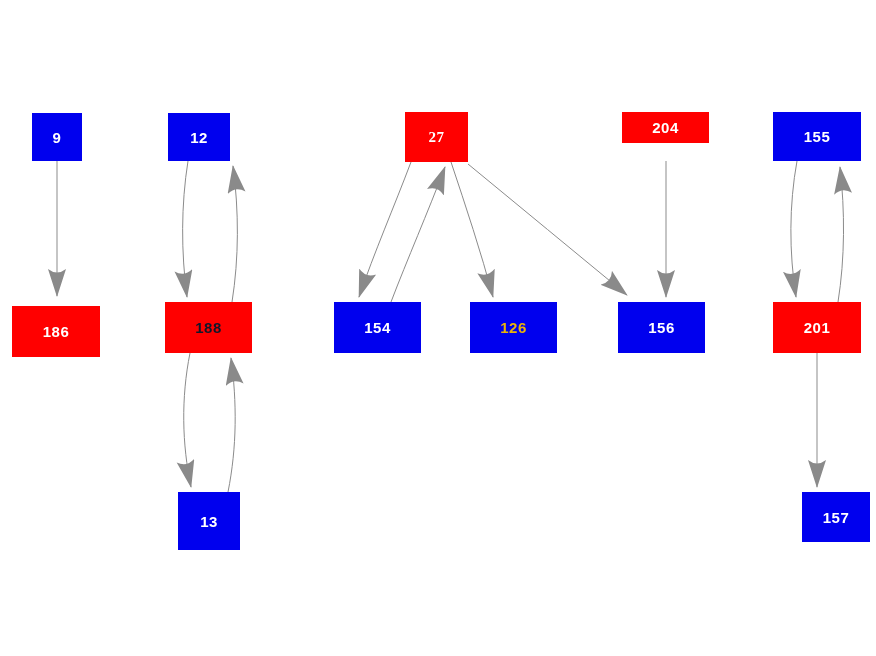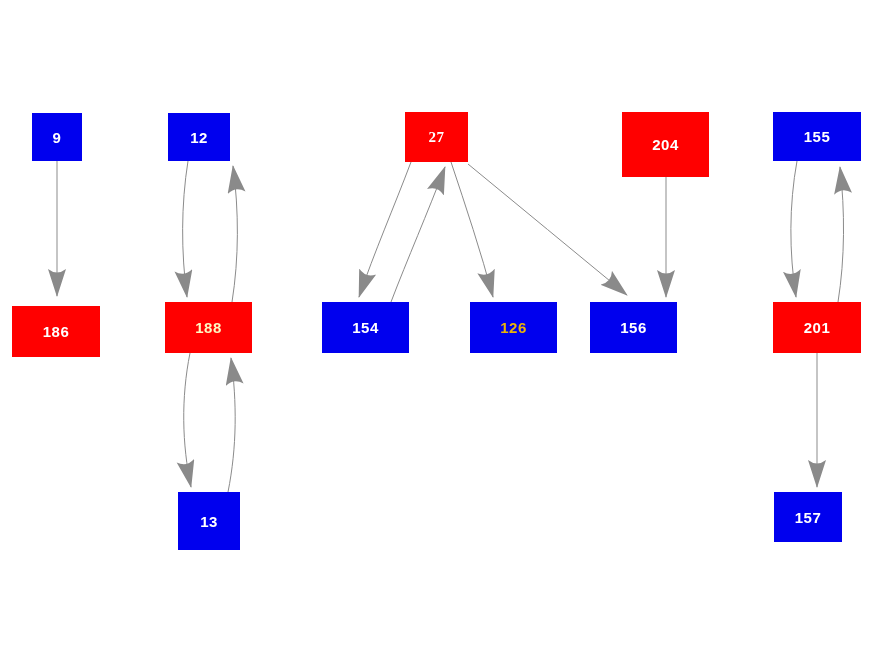--- a/index.html
+++ b/index.html
@@ -77,44 +77,44 @@
   <div id="node-layer">
       <div class="graph-node" style="left: 32px; top: 113px; width: 50px; height: 48px; background: rgb(0, 0, 238);">
         <span class="node-label" style="color: rgb(255, 255, 255);">9</span>
       </div>
       <div class="graph-node" style="left: 168px; top: 113px; width: 62px; height: 48px; background: rgb(0, 0, 238);">
         <span class="node-label" style="color: rgb(255, 255, 255);">12</span>
       </div>
       <div class="graph-node" style="left: 405px; top: 112px; width: 63px; height: 50px; background: rgb(255, 0, 0); font-family: Liberation Serif, serif;">
         <span class="node-label" style="color: rgb(255, 255, 255);">27</span>
       </div>
-      <div class="graph-node" style="left: 622px; top: 112px; width: 87px; height: 65px; background: rgb(255, 0, 0);">
+      <div class="graph-node" style="left: 622px; top: 112px; width: 87px; height: 31px; background: rgb(255, 0, 0);">
         <span class="node-label" style="color: rgb(255, 255, 255);">204</span>
       </div>
       <div class="graph-node" style="left: 773px; top: 112px; width: 88px; height: 49px; background: rgb(0, 0, 238);">
         <span class="node-label" style="color: rgb(255, 255, 255);">155</span>
       </div>
       <div class="graph-node" style="left: 12px; top: 306px; width: 88px; height: 51px; background: rgb(255, 0, 0);">
         <span class="node-label" style="color: rgb(255, 255, 255);">186</span>
       </div>
       <div class="graph-node" style="left: 165px; top: 302px; width: 87px; height: 51px; background: rgb(255, 0, 0);">
-        <span class="node-label" style="color: #fef9c3;">188</span>
+        <span class="node-label" style="color: #0f172a;">188</span>
       </div>
-      <div class="graph-node" style="left: 322px; top: 302px; width: 87px; height: 51px; background: rgb(0, 0, 238);">
+      <div class="graph-node" style="left: 334px; top: 302px; width: 87px; height: 51px; background: rgb(0, 0, 238);">
         <span class="node-label" style="color: rgb(255, 255, 255);">154</span>
       </div>
       <div class="graph-node" style="left: 470px; top: 302px; width: 87px; height: 51px; background: rgb(0, 0, 238);">
         <span class="node-label" style="color: #eab308;">126</span>
       </div>
-      <div class="graph-node" style="left: 590px; top: 302px; width: 87px; height: 51px; background: rgb(0, 0, 238);">
+      <div class="graph-node" style="left: 618px; top: 302px; width: 87px; height: 51px; background: rgb(0, 0, 238);">
         <span class="node-label" style="color: rgb(255, 255, 255);">156</span>
       </div>
       <div class="graph-node" style="left: 773px; top: 302px; width: 88px; height: 51px; background: rgb(255, 0, 0);">
         <span class="node-label" style="color: rgb(255, 255, 255);">201</span>
       </div>
       <div class="graph-node" style="left: 178px; top: 492px; width: 62px; height: 58px; background: rgb(0, 0, 238);">
         <span class="node-label" style="color: rgb(255, 255, 255);">13</span>
       </div>
-      <div class="graph-node" style="left: 774px; top: 492px; width: 68px; height: 50px; background: rgb(0, 0, 238);">
+      <div class="graph-node" style="left: 802px; top: 492px; width: 68px; height: 50px; background: rgb(0, 0, 238);">
         <span class="node-label" style="color: rgb(255, 255, 255);">157</span>
       </div>
     </div>
 </div>
 
 </body></html>

